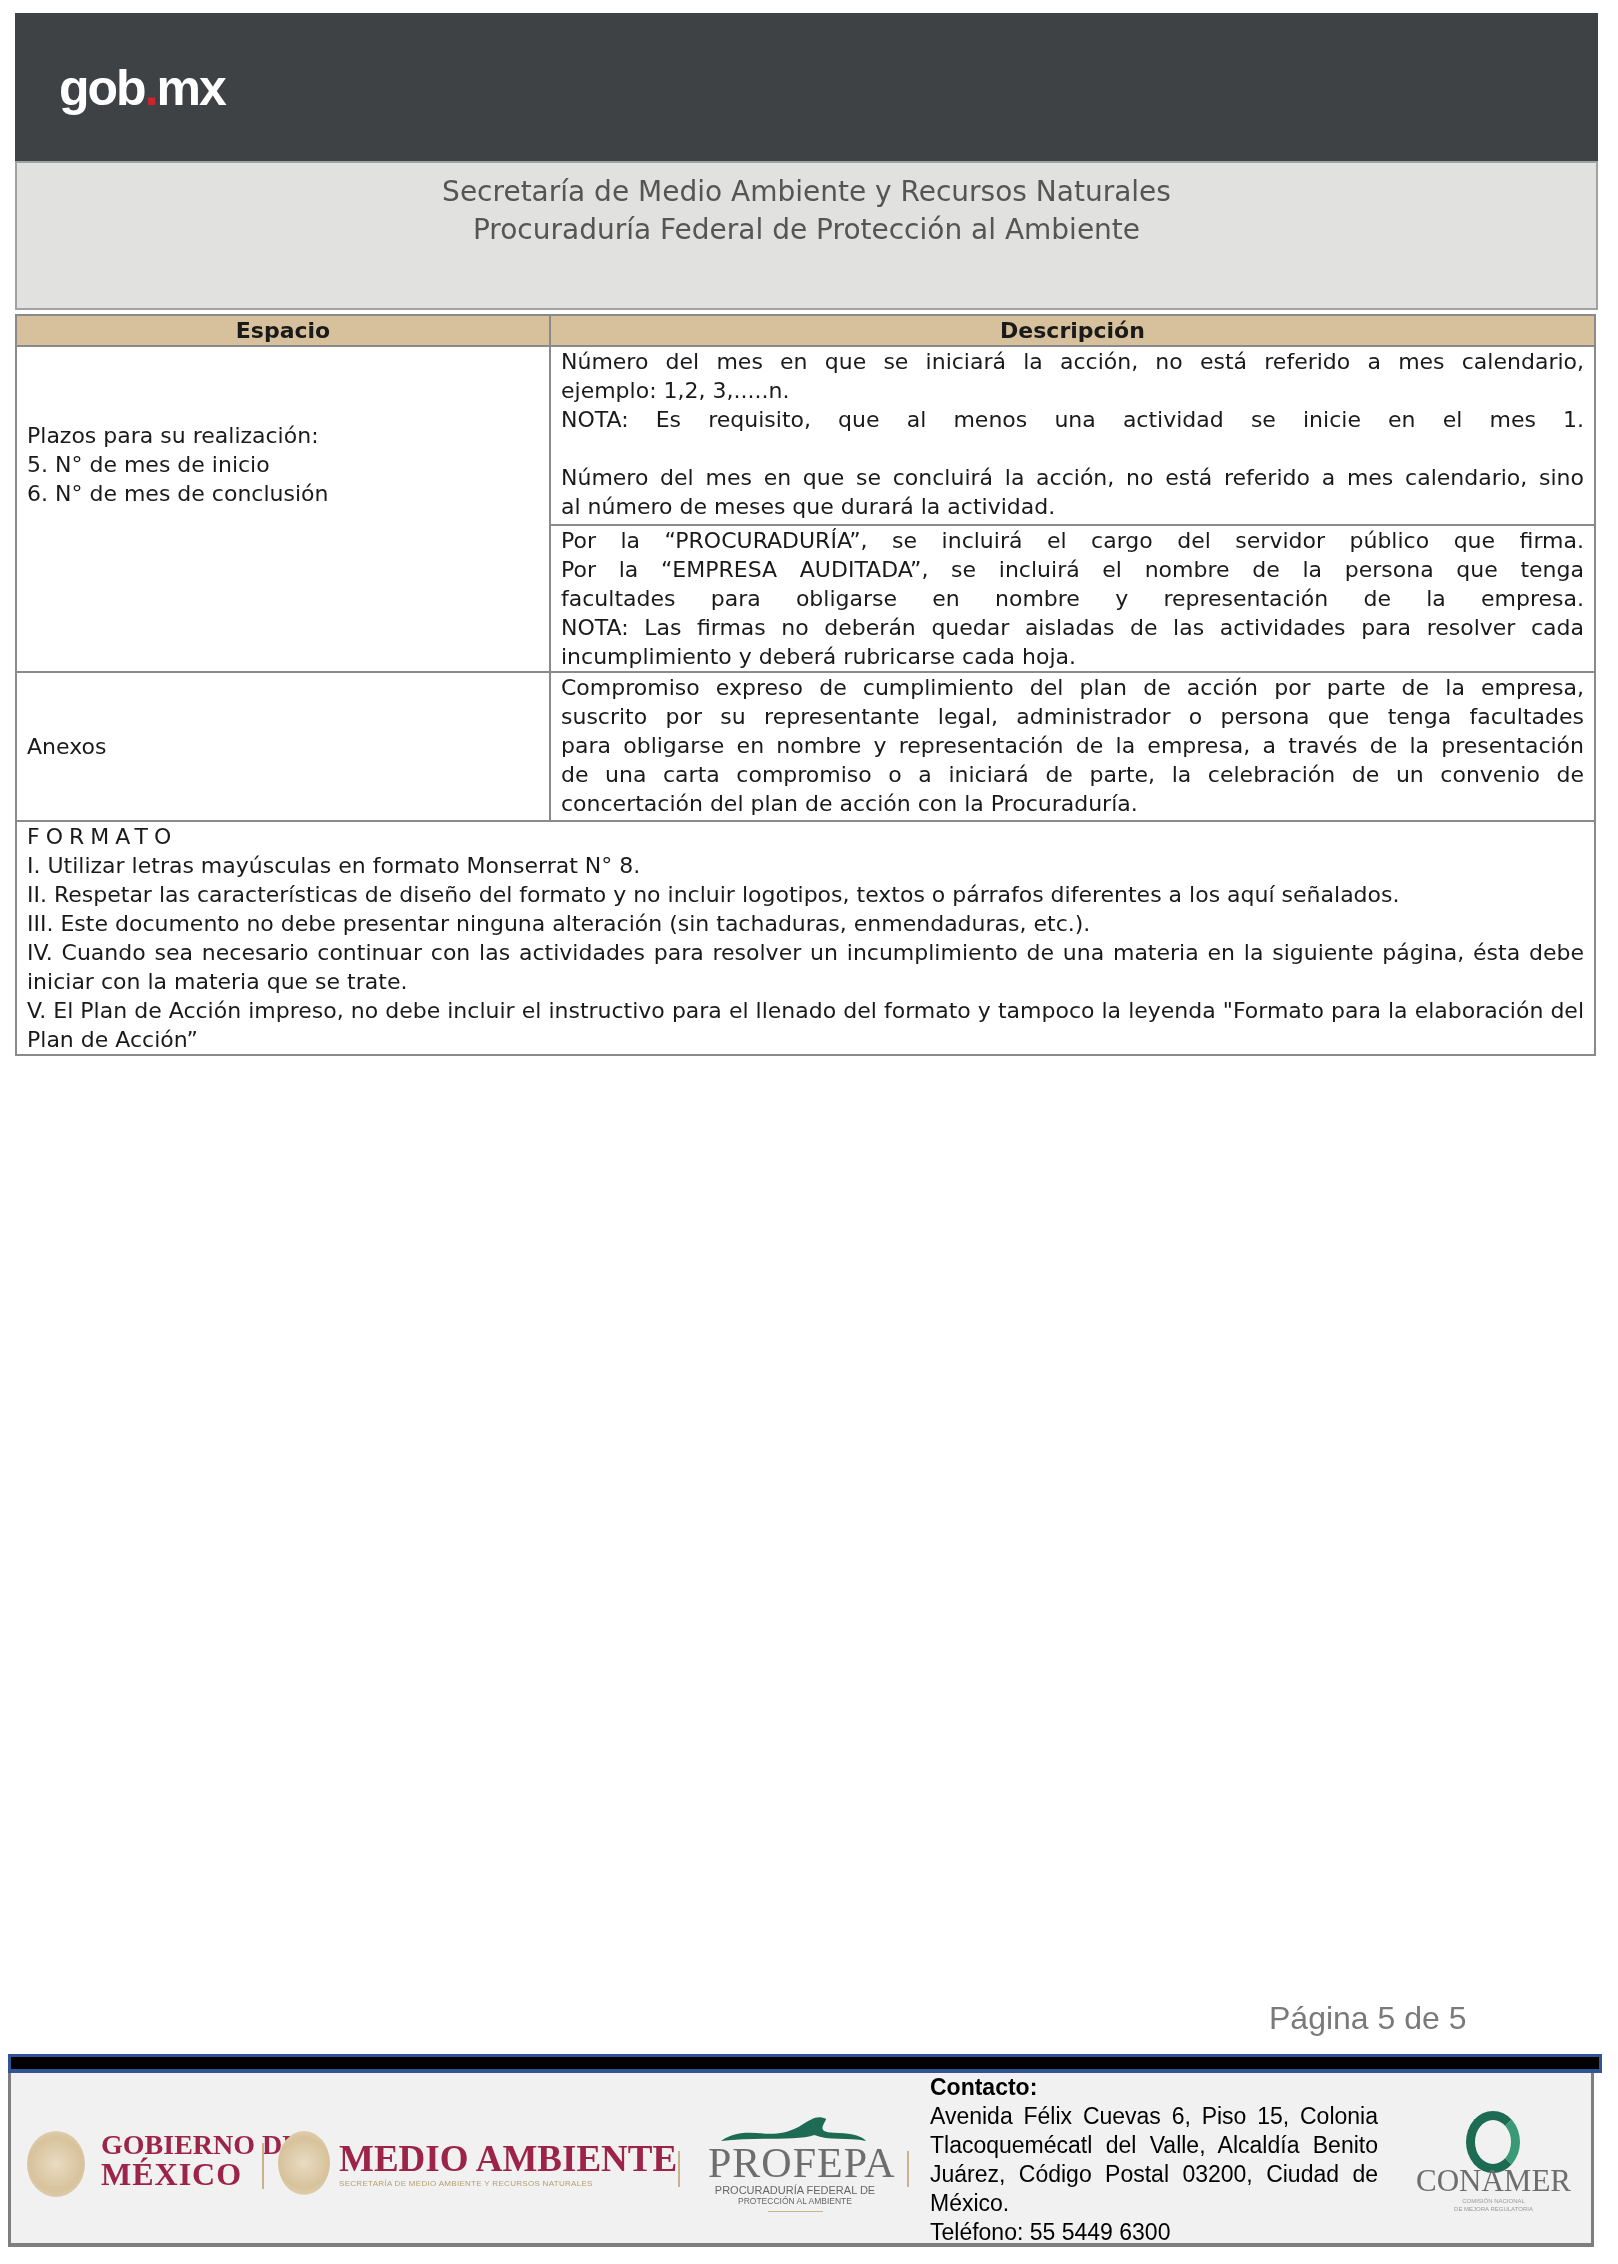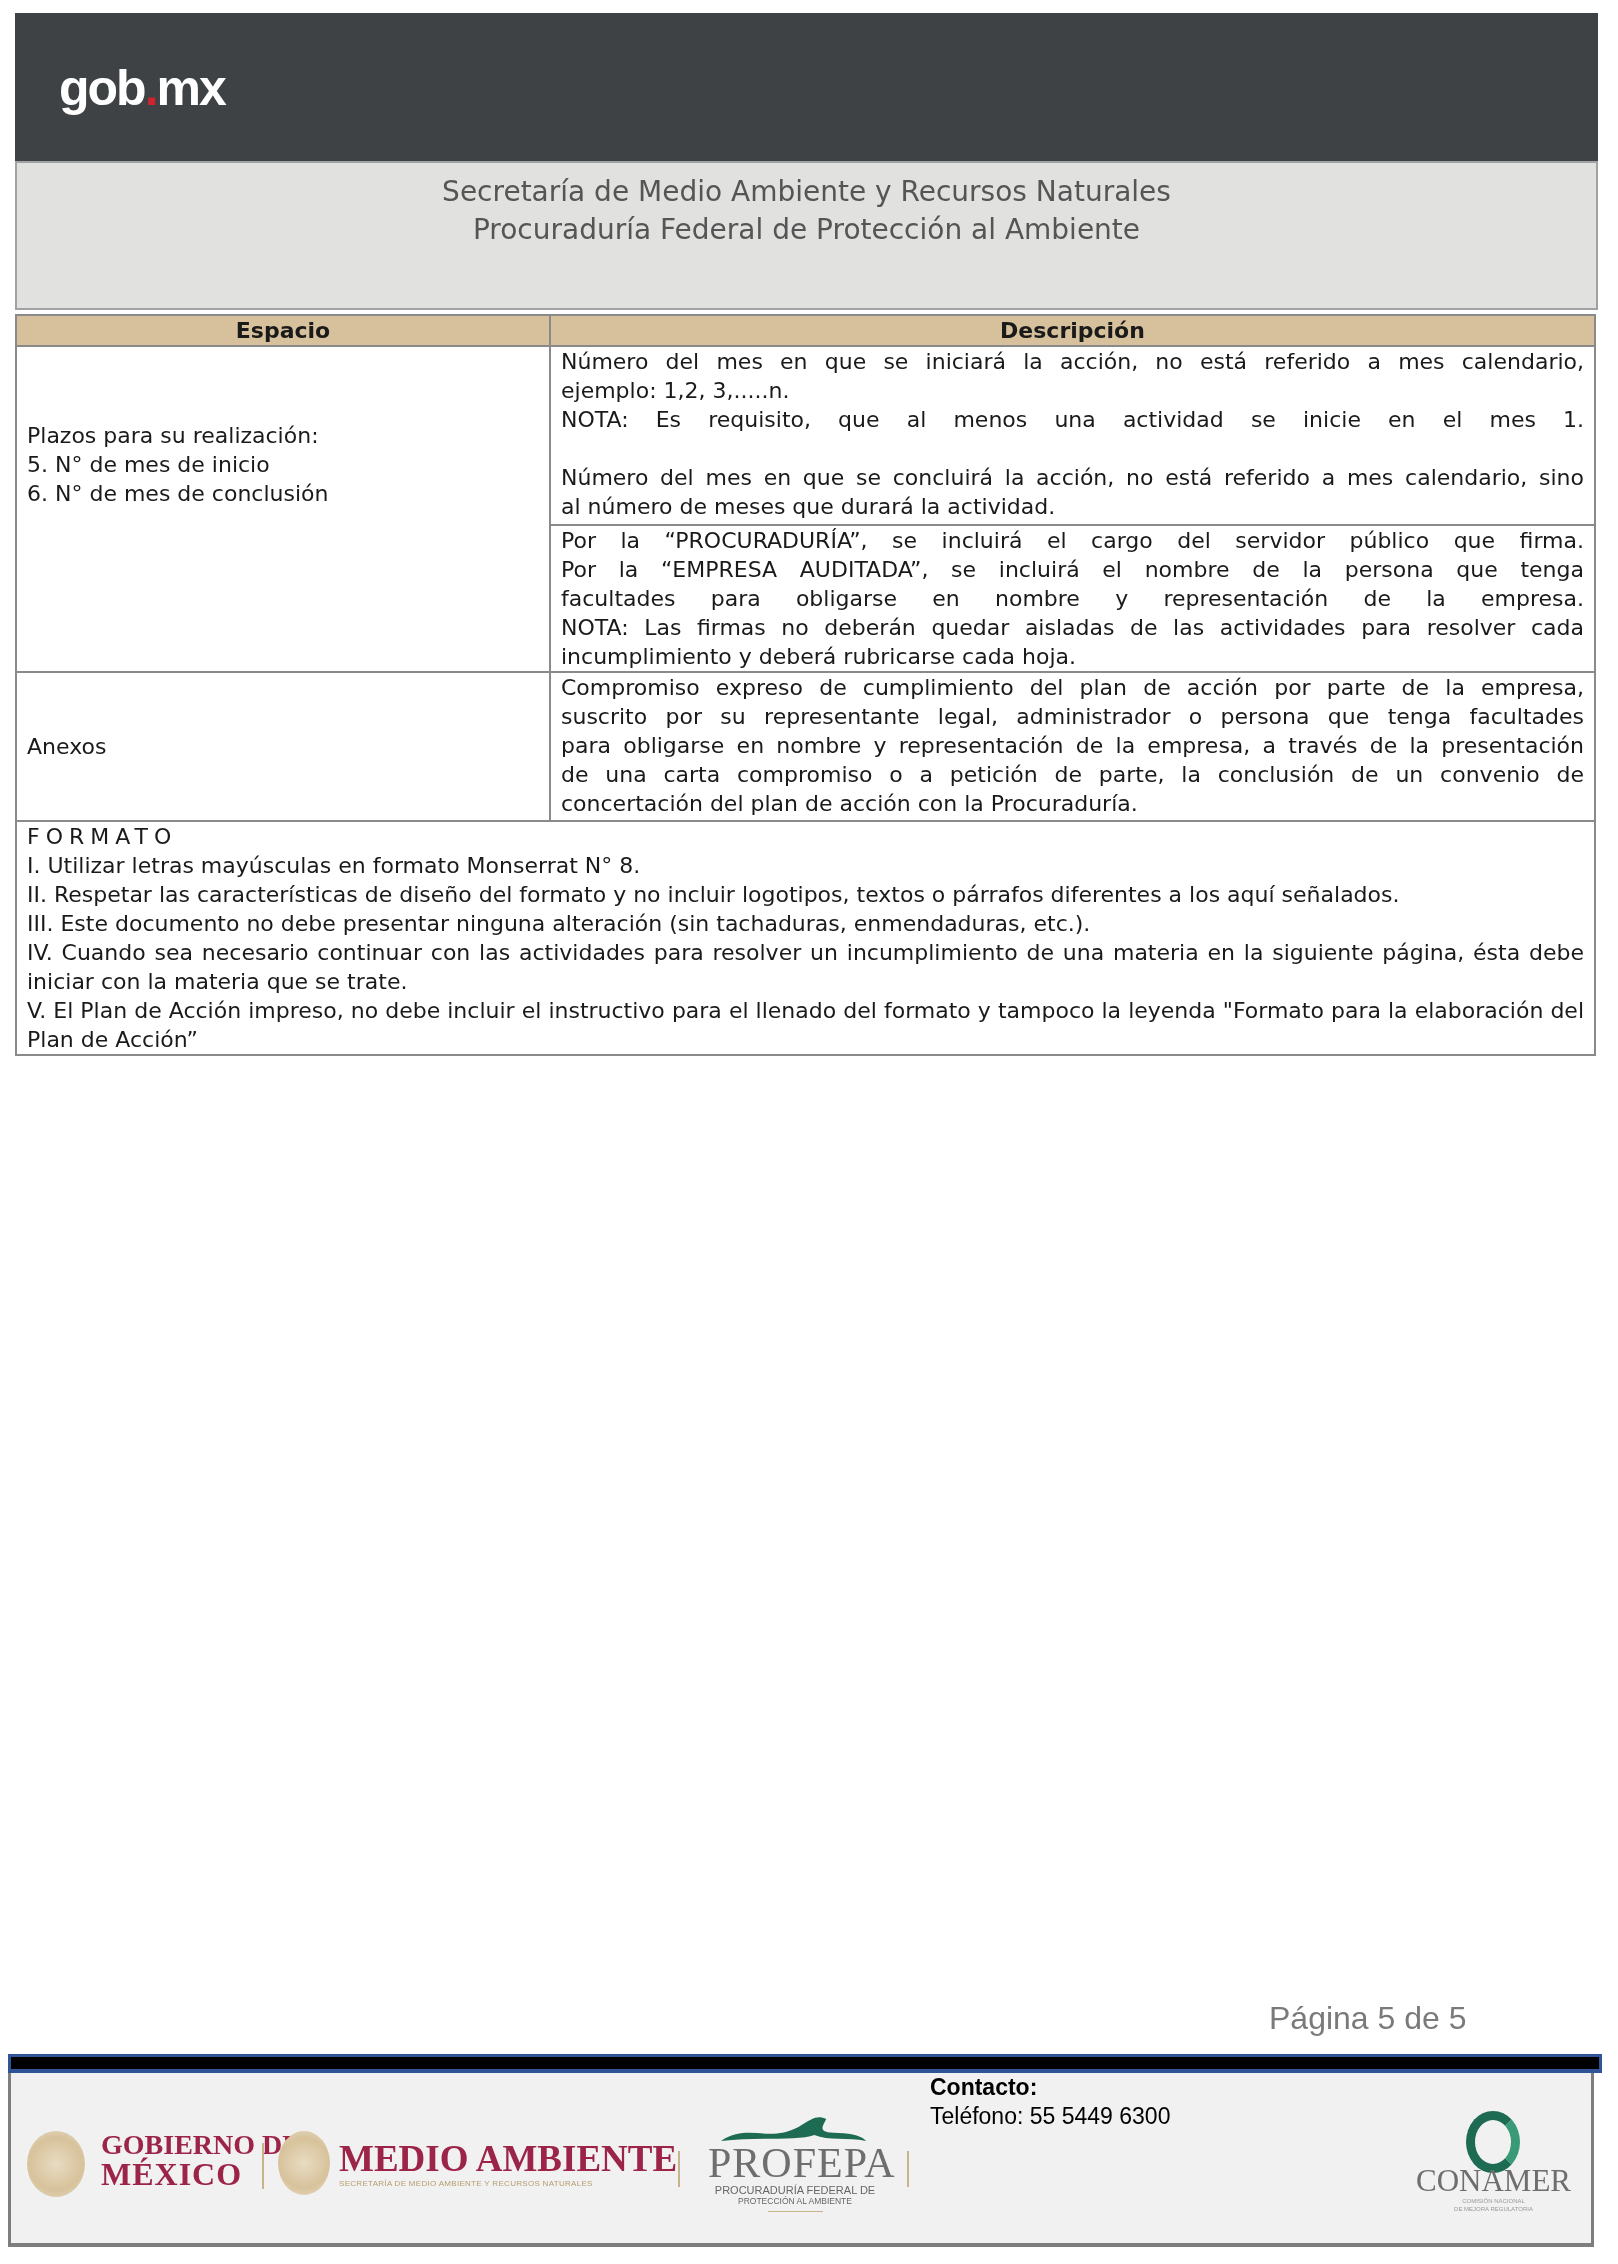--- a/index.html
+++ b/index.html
@@ -69,21 +69,21 @@
       <span class="l" style="text-align-last:justify;">NOTA: Las firmas no deberán quedar aisladas de las actividades para resolver cada</span>
       <span class="l">incumplimiento y deberá rubricarse cada hoja.</span>
     </td>
   </tr>
   <tr style="height:149px;">
     <td class="c1">Anexos</td>
     <td class="just" style="vertical-align:top;">
       <span class="l" style="text-align-last:justify;">Compromiso expreso de cumplimiento del plan de acción por parte de la empresa,</span>
       <span class="l" style="text-align-last:justify;">suscrito por su representante legal, administrador o persona que tenga facultades</span>
       <span class="l" style="text-align-last:justify;">para obligarse en nombre y representación de la empresa, a través de la presentación</span>
-      <span class="l" style="text-align-last:justify;">de una carta compromiso o a petición de parte, la conclusión de un convenio de</span>
+      <span class="l" style="text-align-last:justify;">de una carta compromiso o a iniciará de parte, la celebración de un convenio de</span>
       <span class="l">concertación del plan de acción con la Procuraduría.</span>
     </td>
   </tr>
   <tr class="formato">
     <td colspan="2" class="just" style="vertical-align:top;">
       <div class="ft-title">FORMATO</div>
       <div>I. Utilizar letras mayúsculas en formato Monserrat N° 8.</div>
       <div>II. Respetar las características de diseño del formato y no incluir logotipos, textos o párrafos diferentes a los aquí señalados.</div>
       <div>III. Este documento no debe presentar ninguna alteración (sin tachaduras, enmendaduras, etc.).</div>
       <div>IV. Cuando sea necesario continuar con las actividades para resolver un incumplimiento de una materia en la siguiente página, ésta debe iniciar con la materia que se trate.</div>
@@ -127,15 +127,16 @@
 
   <div class="conamer-circ" style="left:1455px; top:38px;"></div>
   <div style="position:absolute; left:1398px; top:92px; width:169px; text-align:center;">
     <div style="font-family:'Liberation Serif', serif; font-size:31px; color:#6e6e6e; line-height:32px;">CONAMER</div>
     <div style="font-family:'Liberation Sans', sans-serif; font-size:6px; color:#999; line-height:8px;">COMISIÓN NACIONAL</div>
     <div style="font-family:'Liberation Sans', sans-serif; font-size:6px; color:#999; line-height:8px;">DE MEJORA REGULATORIA</div>
   </div>
 </div>
 <div class="contact">
   <div class="t">Contacto:</div>
+  <div>Avenida Félix Cuevas 6, Piso 15, Colonia Tlacoquemécatl del Valle, Alcaldía Benito Juárez, Código Postal 03200, Ciudad de México.</div>
   <div>Teléfono: 55 5449 6300</div>
 </div>
 
 
 </body></html>

